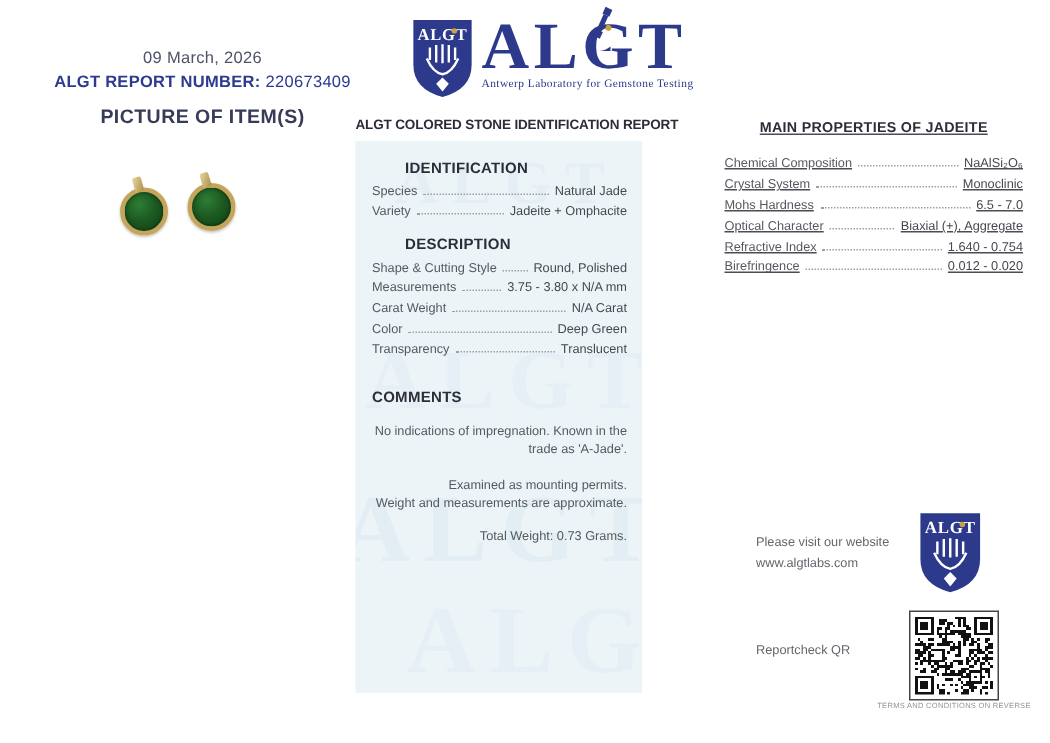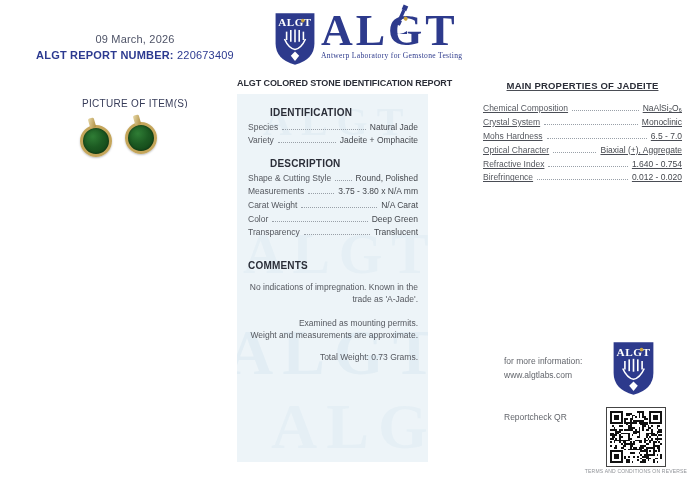--- a/index.html
+++ b/index.html
@@ -17,22 +17,22 @@
   .logo-word{
     font-family:"Liberation Serif","DejaVu Serif",serif;font-weight:bold;
     font-size:44px;line-height:40px;color:#2d3a8c;letter-spacing:3px;
   }
   .logo-tag{
     font-family:"Liberation Serif","DejaVu Serif",serif;font-size:7.6px;color:#2d3a8c;
     margin-top:0px;letter-spacing:.3px;
   }
   .scope{position:absolute;left:66px;top:-7px;}
   
-  .leftcol-title{position:absolute;left:28px;top:98px;width:214px;text-align:center;
-    font-size:10px;font-weight:normal;color:#363b58;letter-spacing:.3px;}
+  .leftcol-title{position:absolute;left:28px;top:70px;width:214px;text-align:center;
+    font-size:13px;font-weight:bold;color:#363b58;letter-spacing:.3px;}
   .photo-box{position:absolute;left:55px;top:108px;width:160px;height:88px;background:#fff;}
   .earring{position:absolute;width:26px;height:26px;border-radius:50%;
     background:radial-gradient(circle at 38% 33%, #2f7d35 0%, #1c5a22 45%, #103f15 100%);
     border:3px solid #c4a55a;box-shadow:0 1px 2px rgba(0,0,0,.25), inset 0 0 3px rgba(0,0,0,.5);}
   .earring .post{position:absolute;width:6px;height:10px;top:-10px;left:6px;
     background:linear-gradient(120deg,#e8d9a8,#ad8c3f);transform:rotate(-16deg);border-radius:1.5px;}
   .earring1{left:25px;top:17px;}
   .earring2{left:70px;top:14px;}
   .photo-note{position:absolute;left:28px;top:198px;width:214px;text-align:center;
     font-size:7.8px;line-height:1.55;color:#8a8e95;}
@@ -58,21 +58,21 @@
   .cpar.mid2{margin-top:11px;}
   .cpar.last{margin-top:10px;}
   
   .rightcol{position:absolute;left:483px;top:80px;width:199px;text-decoration:underline;}
   .right-title{text-align:center;font-size:9.5px;font-weight:bold;color:#2b2e38;letter-spacing:.2px;}
   .props{margin-top:13px;}
   .props .prow{margin-top:4.9px;}
   .visit{position:absolute;left:504px;top:355px;width:110px;font-size:8.5px;
     line-height:1.62;color:#63666c;}
   .shield2{position:absolute;left:612px;top:340px;}
-  .reportcheck{position:absolute;left:504px;top:412px;font-size:8.5px;color:#63666c;}
+  .reportcheck{position:absolute;left:504px;top:428px;font-size:8.5px;color:#63666c;}
   .qr-wrap{position:absolute;left:606px;top:407px;background:#fff;border:1px solid #444;
     padding:3px;line-height:0;}
   .terms{position:absolute;left:584px;top:468px;width:104px;text-align:center;
     font-size:5px;color:#8f9297;letter-spacing:.2px;white-space:nowrap;}
 </style>
 </head>
 <body>
 
 <div id="page">
 
@@ -233,21 +233,21 @@
 
         <div class="prow">
           <span class="lbl">Birefringence</span>
           <span class="dots"></span>
           <span class="val">0.012 - 0.020</span>
         </div>
       </div>
   </div>
 
   <div class="visit">
-    <div>for more information:</div>
+    <div>Please visit our website</div>
     <div>www.algtlabs.com</div>
   </div>
 
   <span class="shield2">
     <svg width="43" height="57" viewBox="0 0 40 52">
       <path d="M1.5,1.5 H38.5 V30 Q38.5,45.5 20,50.5 Q1.5,45.5 1.5,30 Z" fill="#2d3a8c"></path>
       <text x="20" y="14" font-family="Liberation Serif,serif" font-size="10.5" font-weight="bold" fill="#ffffff" text-anchor="middle" letter-spacing="0.5">ALGT</text>
       <circle cx="27.5" cy="8.5" r="1.7" fill="#c9a43e"></circle>
       <g stroke="#ffffff" stroke-width="1.5" fill="none">
         <path d="M12,19 V27"></path>

